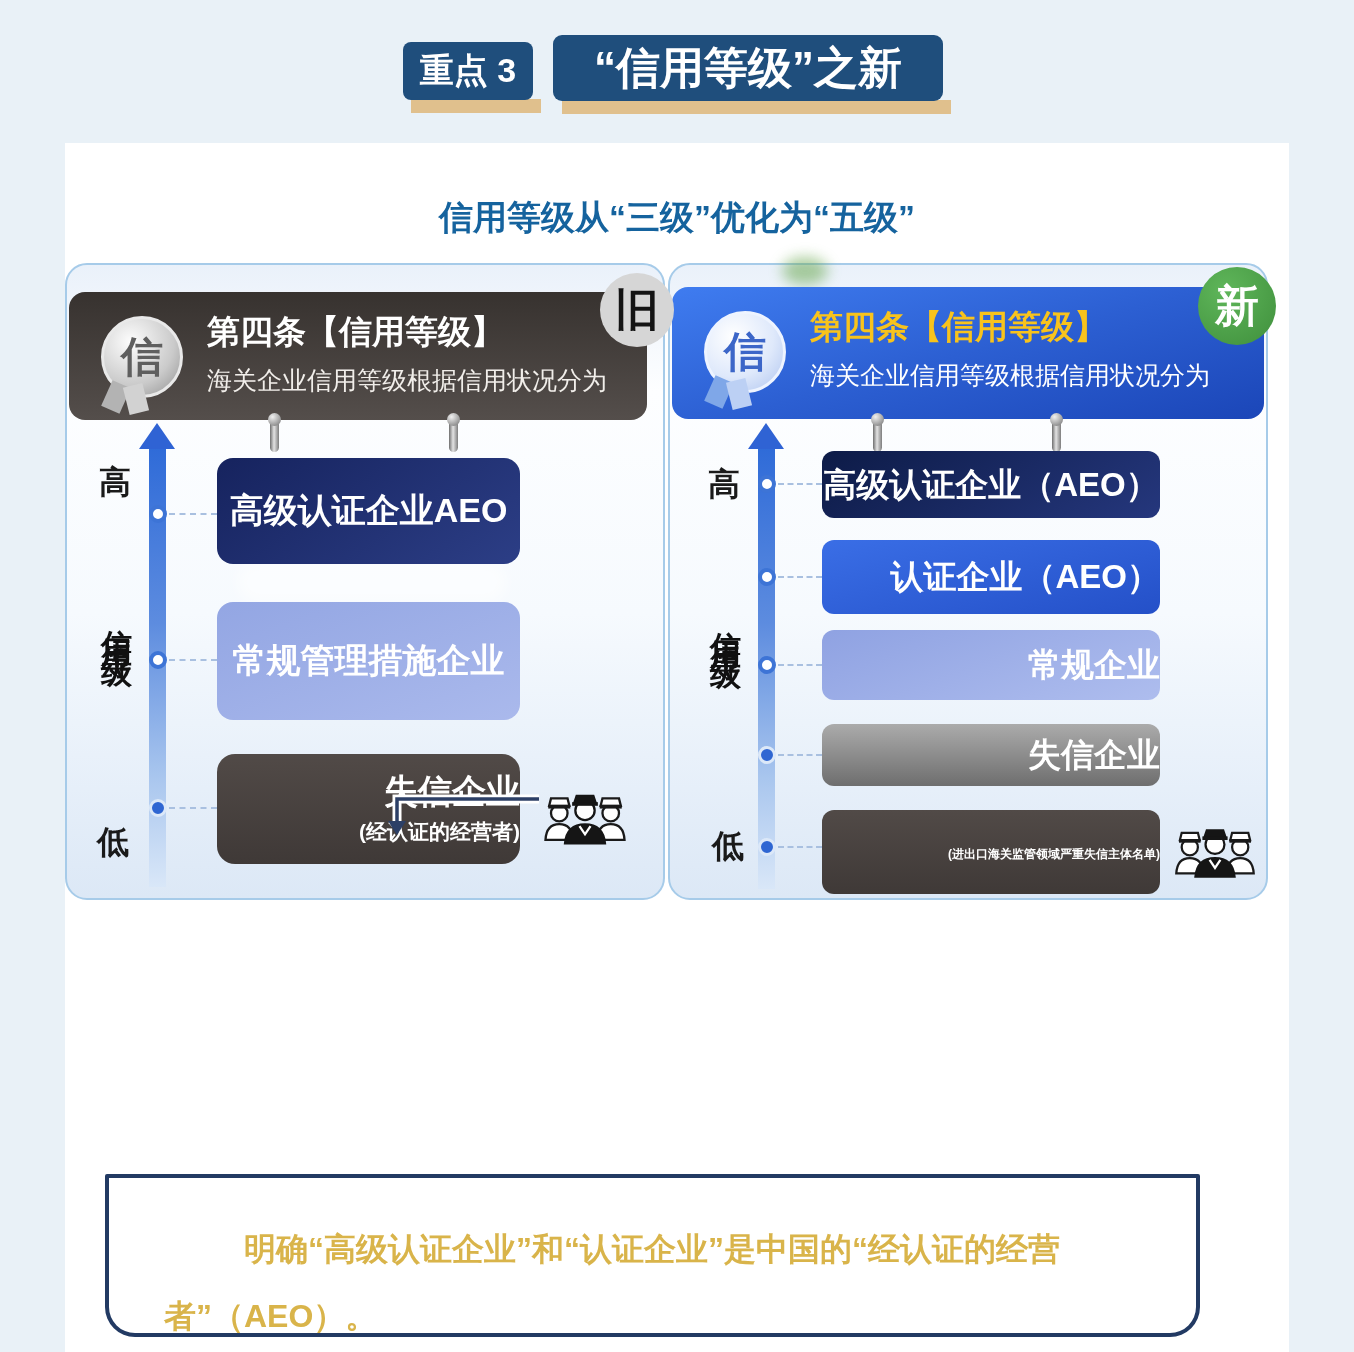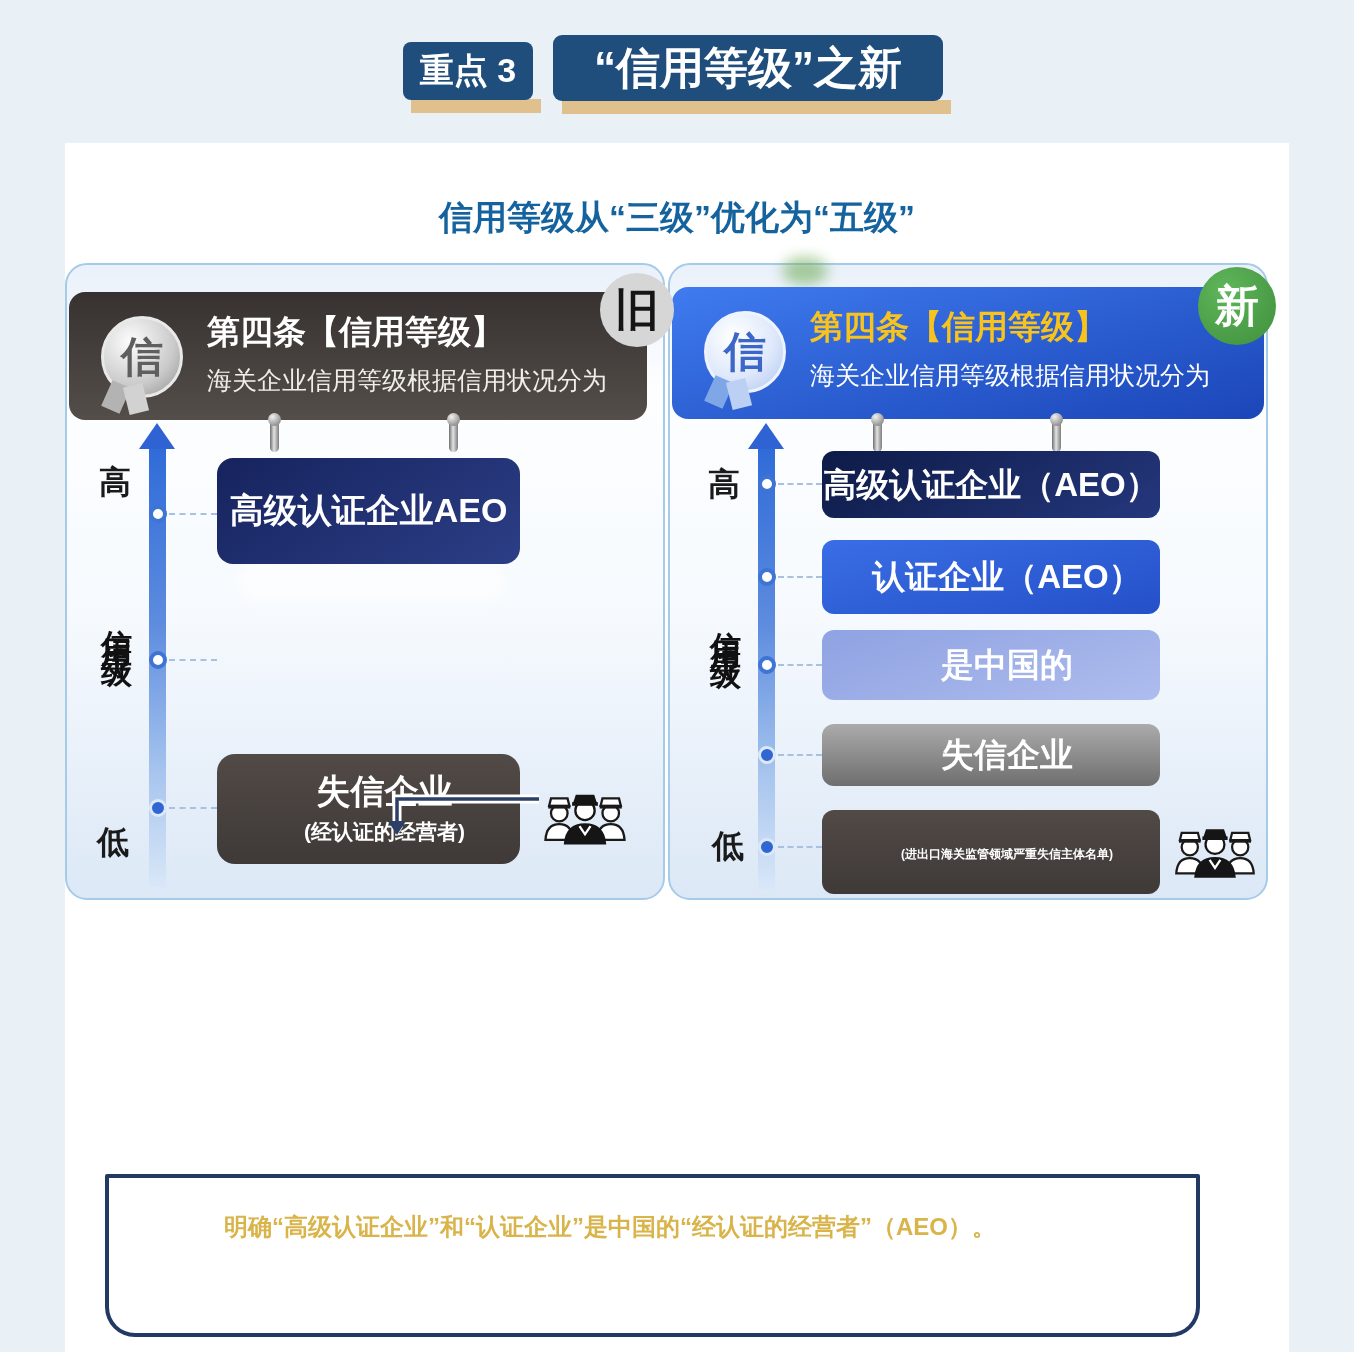--- a/index.html
+++ b/index.html
@@ -84,21 +84,21 @@
         border:4px solid #3d74d6;box-sizing:border-box;z-index:2;}
   .node.filled{background:#2f66d2;border:3px solid #dce8f8;}
   .dash{position:absolute;border-top:2px dashed #a9c0e0;z-index:1;}
 
   
   .lvl{position:absolute;border-radius:16px;color:#fff;font-weight:bold;
        display:flex;flex-direction:column;justify-content:center;}
   .lvl .t{font-size:34px;line-height:1.15;}
   .lvl .s{font-size:21px;font-weight:bold;margin-top:6px;}
   .lvl.center{align-items:center;text-align:center;}
-  .lvl.left{align-items:center;padding-left:32px;box-sizing:border-box;}
+  .lvl.left{align-items:flex-end;padding-left:32px;box-sizing:border-box;}
   .st-navy-old{background:linear-gradient(145deg,#16235e,#2c3e86);}
   .st-peri-old{background:linear-gradient(160deg,#93a6e3,#aab9ec);}
   .st-dark{background:linear-gradient(180deg,#514a47,#3f3937);}
   .st-navy-new{background:linear-gradient(145deg,#0d1b47,#25377d);}
   .st-blue{background:linear-gradient(165deg,#3a6ee6,#2450c8);}
   .st-peri-new{background:linear-gradient(160deg,#8fa2e2,#aebdee);}
   .st-gray{background:linear-gradient(180deg,#ababab,#6e6e6e);}
 
   .panel-old .lvl{left:150px;width:303px;}
   .panel-old .lvl.o1{top:193px;height:106px;}
@@ -128,21 +128,21 @@
   
   .para{position:absolute;left:45px;top:828px;width:1142px;margin:0;
         font-size:31px;color:#4f4f4f;line-height:2.15;text-indent:2em;text-align:justify;}
 
   
   .aeo-tag{position:absolute;left:20px;top:969px;width:160px;height:64px;background:#223a63;
            border-radius:28px 22px 0 0;color:#fff;font-size:33px;
            display:flex;align-items:center;justify-content:center;z-index:2;}
   .aeo-box{position:absolute;left:40px;top:1031px;width:1095px;height:163px;background:#fff;
            border:4px solid #223a63;border-radius:2px 2px 30px 30px;box-sizing:border-box;}
-  .aeo-text{margin:0;padding:24px 55px 0 55px;font-size:24px;font-weight:bold;color:#d9b44a;
+  .aeo-text{margin:0;padding:38px 55px 0 55px;font-size:32px;font-weight:bold;color:#d9b44a;
             line-height:2.1;text-indent:2.5em;}
 </style>
 </head>
 <body>
 
 <div class="page">
 
   <div class="gold-bar g1"></div>
   <div class="gold-bar g2"></div>
   <div class="badge badge-key">
@@ -178,20 +178,23 @@
       <div class="dash" style="left:102px;top:248px;width:48px;"></div>
       <div class="node" style="left:82px;top:386px;"></div>
       <div class="dash" style="left:102px;top:394px;width:48px;"></div>
       <div class="node filled" style="left:82px;top:534px;"></div>
       <div class="dash" style="left:102px;top:542px;width:48px;"></div>
 
       <div class="ghost"></div>
 
       <div class="lvl o1 st-navy-old center">
         <div class="t">高级认证企业AEO</div>
+      </div>
+      <div class="lvl o2 st-peri-old center">
+        <div class="t">常规管理措施企业</div>
       </div>
       <div class="lvl o3 st-dark left">
         <div class="t">失信企业</div>
         <div class="s">(经认证的经营者)</div>
       </div>
 
       <svg class="redirect" viewBox="0 0 600 637">
         <path d="M472 534 H330 V558" fill="none" stroke="#ffffff" stroke-width="9"></path>
         <path d="M472 534 H330 V558" fill="none" stroke="#2c3f66" stroke-width="3.5"></path>
         <path d="M321 556 h18 l-9 14 z" fill="#2c3f66"></path>
@@ -247,21 +250,21 @@
       <div class="node filled" style="left:88px;top:573px;"></div>
       <div class="dash" style="left:108px;top:581px;width:44px;"></div>
 
       <div class="lvl n1 st-navy-new center">
         <div class="t">高级认证企业（AEO）</div>
       </div>
       <div class="lvl n2 st-blue left">
         <div class="t">认证企业（AEO）</div>
       </div>
       <div class="lvl n3 st-peri-new left">
-        <div class="t">是中国的</div>
+        <div class="t">常规企业</div>
       </div>
       <div class="lvl n4 st-gray left">
         <div class="t">失信企业</div>
       </div>
       <div class="lvl n5 st-dark left">
         <div class="s">(进出口海关监管领域严重失信主体名单)</div>
       </div>
 
       <svg class="police" viewBox="0 0 100 74">
         <g stroke="#1a1a1a" stroke-width="2.5" fill="#fff">

